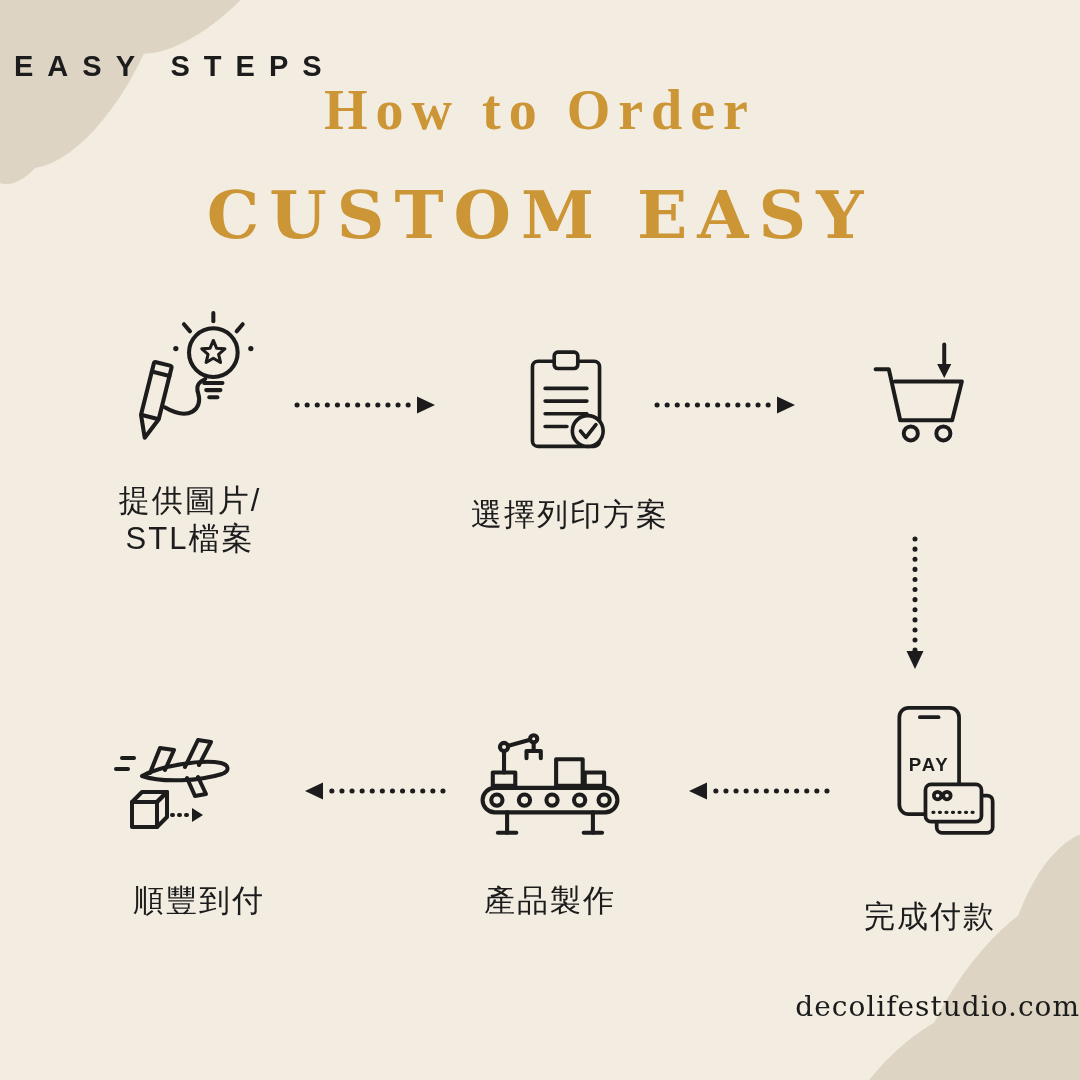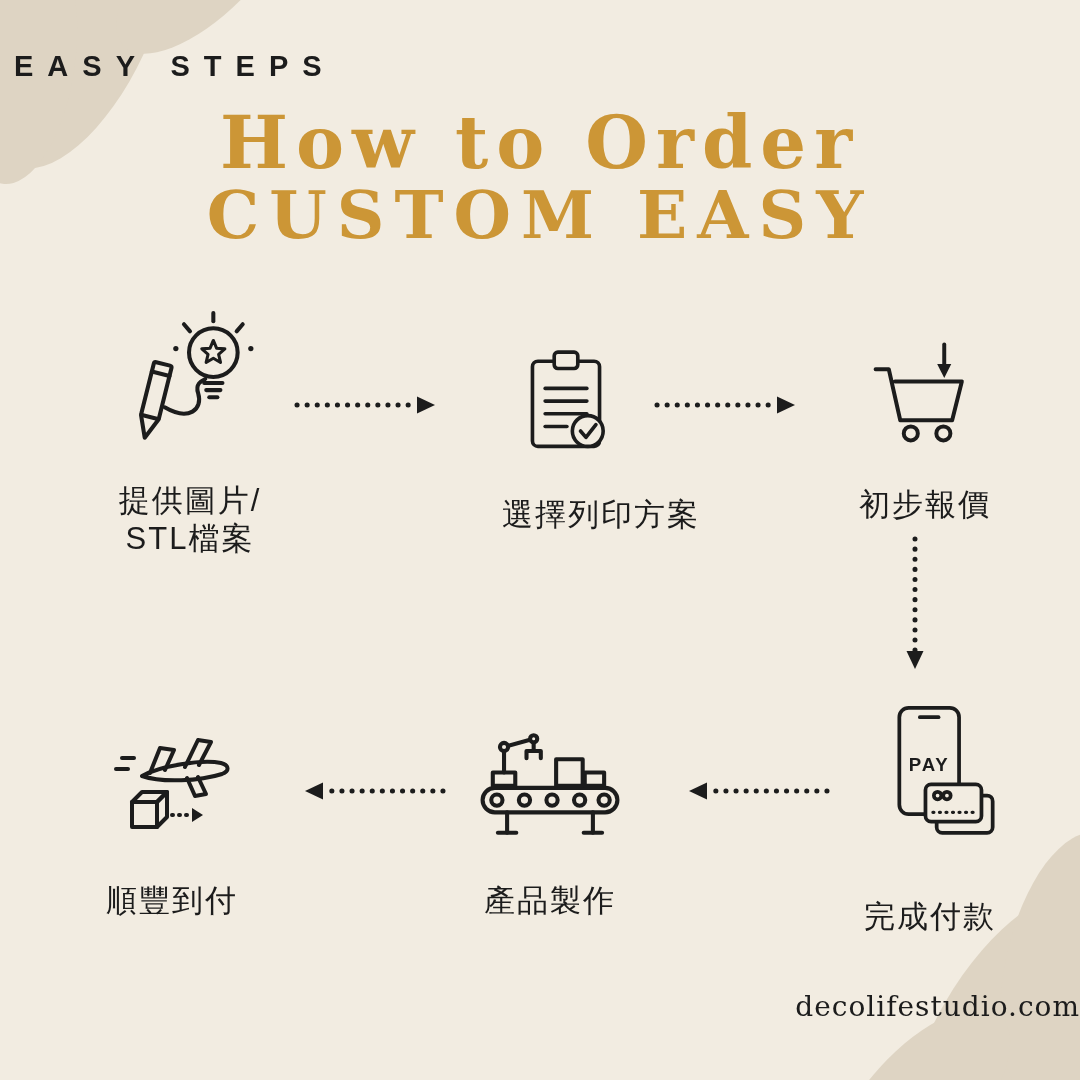--- a/index.html
+++ b/index.html
@@ -24,21 +24,21 @@
 
   .eyebrow{
     position:absolute;left:0;right:0;top:50px;
     font:600 29px "Liberation Sans",sans-serif;letter-spacing:14px;text-indent:14px;
     color:var(--ink);
   }
   .title1,.title2{
     position:absolute;left:0;right:0;margin:0;text-align:center;
     font-family:"DejaVu Serif",serif;font-weight:700;color:var(--accent);
   }
-  .title1{top:100px;font-size:72px;letter-spacing:8px;}
+  .title1{top:78px;font-size:56px;letter-spacing:8px;font-family:Liberation Serif, serif;}
   .title2{top:176px;font-size:66px;letter-spacing:10px;}
 
   .icon{position:absolute;color:var(--ink);}
   .icon1{left:112px;top:306px;width:152px;height:152px;}
   .icon2{left:498px;top:334px;width:136px;height:136px;}
   .icon3{left:858px;top:334px;width:132px;height:132px;}
   .icon4{left:862px;top:700px;width:140px;height:150px;}
   .icon5{left:468px;top:700px;width:164px;height:143px;}
   .icon6{left:108px;top:708px;width:150px;height:140px;}
 
@@ -48,25 +48,25 @@
     font:700 20px "Liberation Sans",sans-serif;letter-spacing:2px;
     fill:var(--ink);stroke:none;text-anchor:middle;
   }
 
   .label{
     position:absolute;width:260px;text-align:center;
     font:500 31px "Liberation Sans",sans-serif;letter-spacing:2px;
     color:var(--ink);white-space:pre-line;line-height:1.22;
   }
   .label1{left:60px;top:482px;}
-  .label2{left:440px;top:496px;text-align:right;}
+  .label2{left:440px;top:496px;}
   .label3{left:795px;top:486px;}
   .label4{left:800px;top:898px;}
   .label5{left:420px;top:882px;}
-  .label6{left:42px;top:882px;}
+  .label6{left:69px;top:882px;}
 
   .arrow{position:absolute;color:var(--ink);}
   .arrow-h{width:150px;height:22px;}
   .arrow1{left:292px;top:394px;}
   .arrow2{left:652px;top:394px;}
   .arrow3{left:682px;top:780px;transform:scaleX(-1);}
   .arrow4{left:298px;top:780px;transform:scaleX(-1);}
   .arrow-v{left:904px;top:534px;width:22px;height:145px;}
 
   .footer{
@@ -194,20 +194,19 @@
     <rect x="24" y="94" width="25" height="25"></rect>
     <path d="M24,94 L34,84 L59,84 L49,94"></path>
     <path d="M49,94 L59,84 L59,109 L49,119"></path>
     <path d="M64,107 H82" stroke-dasharray="1 6" stroke-width="4"></path>
     <polygon class="inkfill" points="84,100 84,114 95,107"></polygon>
   </svg>
 
   <div class="label label1">提供圖片/
 STL檔案</div>
   <div class="label label2">選擇列印方案</div>
-  <div class="label label3">初步報價</div>
   <div class="label label4">完成付款</div>
   <div class="label label5">產品製作</div>
   <div class="label label6">順豐到付</div>
 
   <div class="footer">decolifestudio.com</div>
 
 </div>
 
 </body></html>

